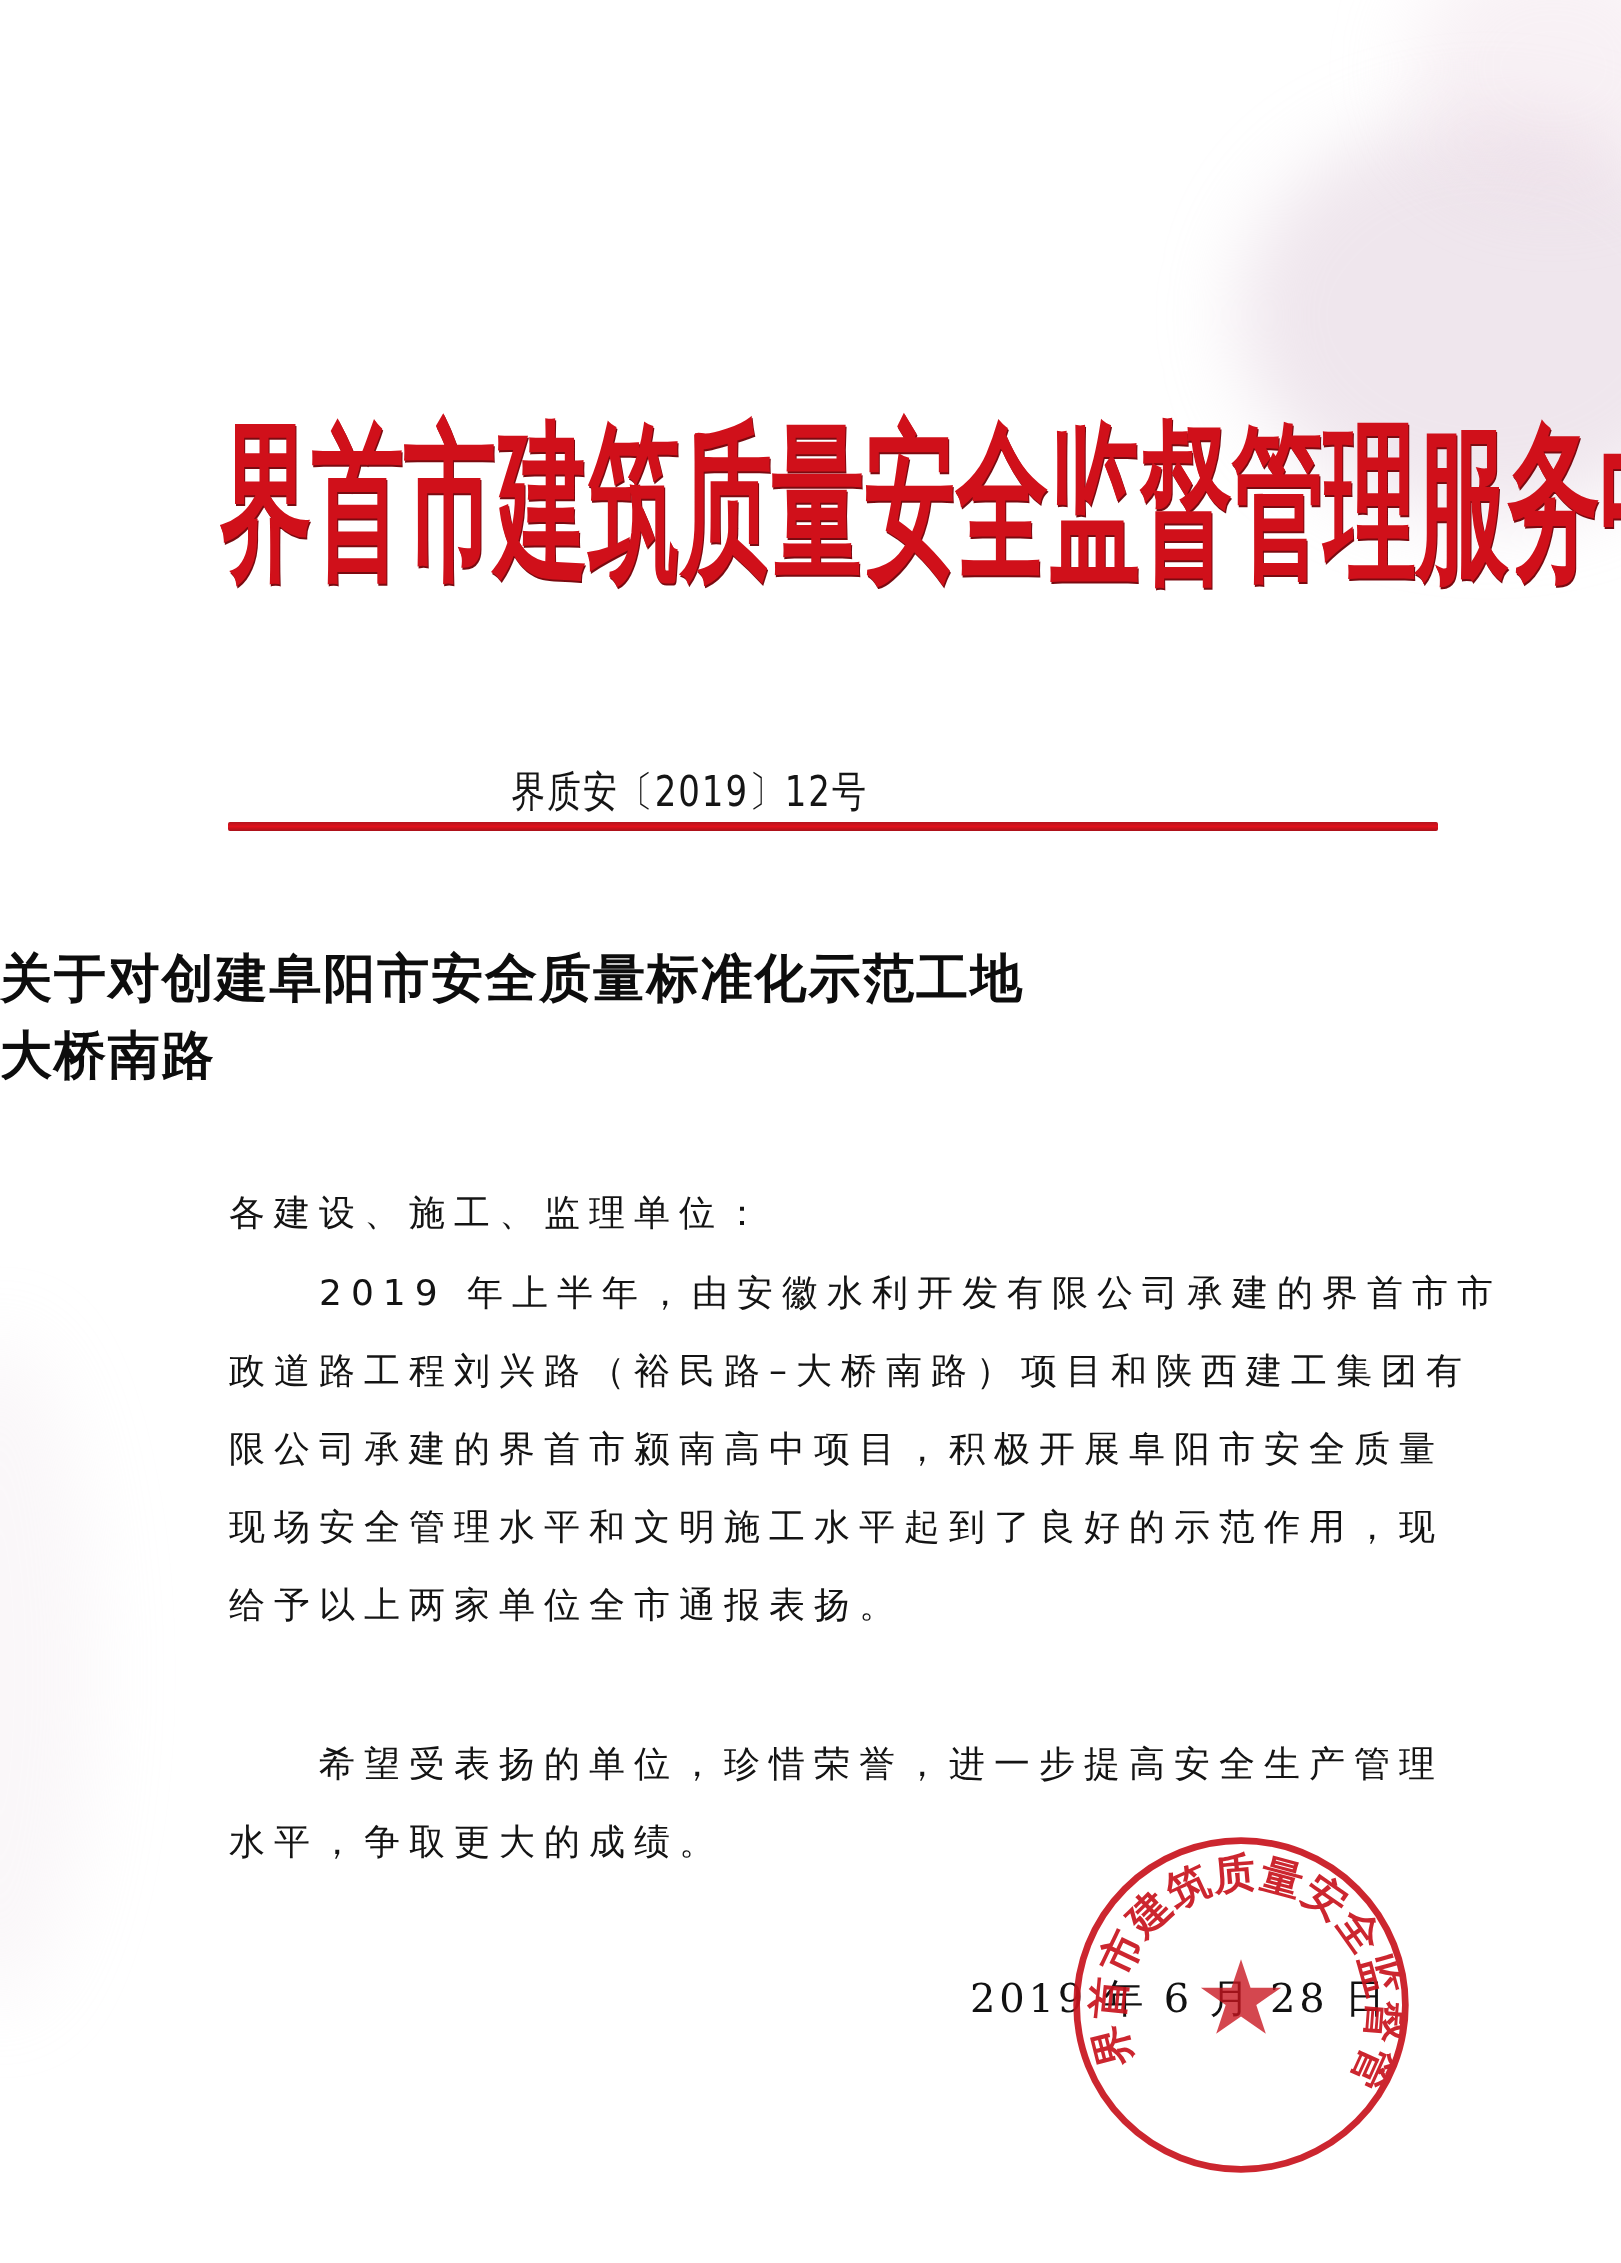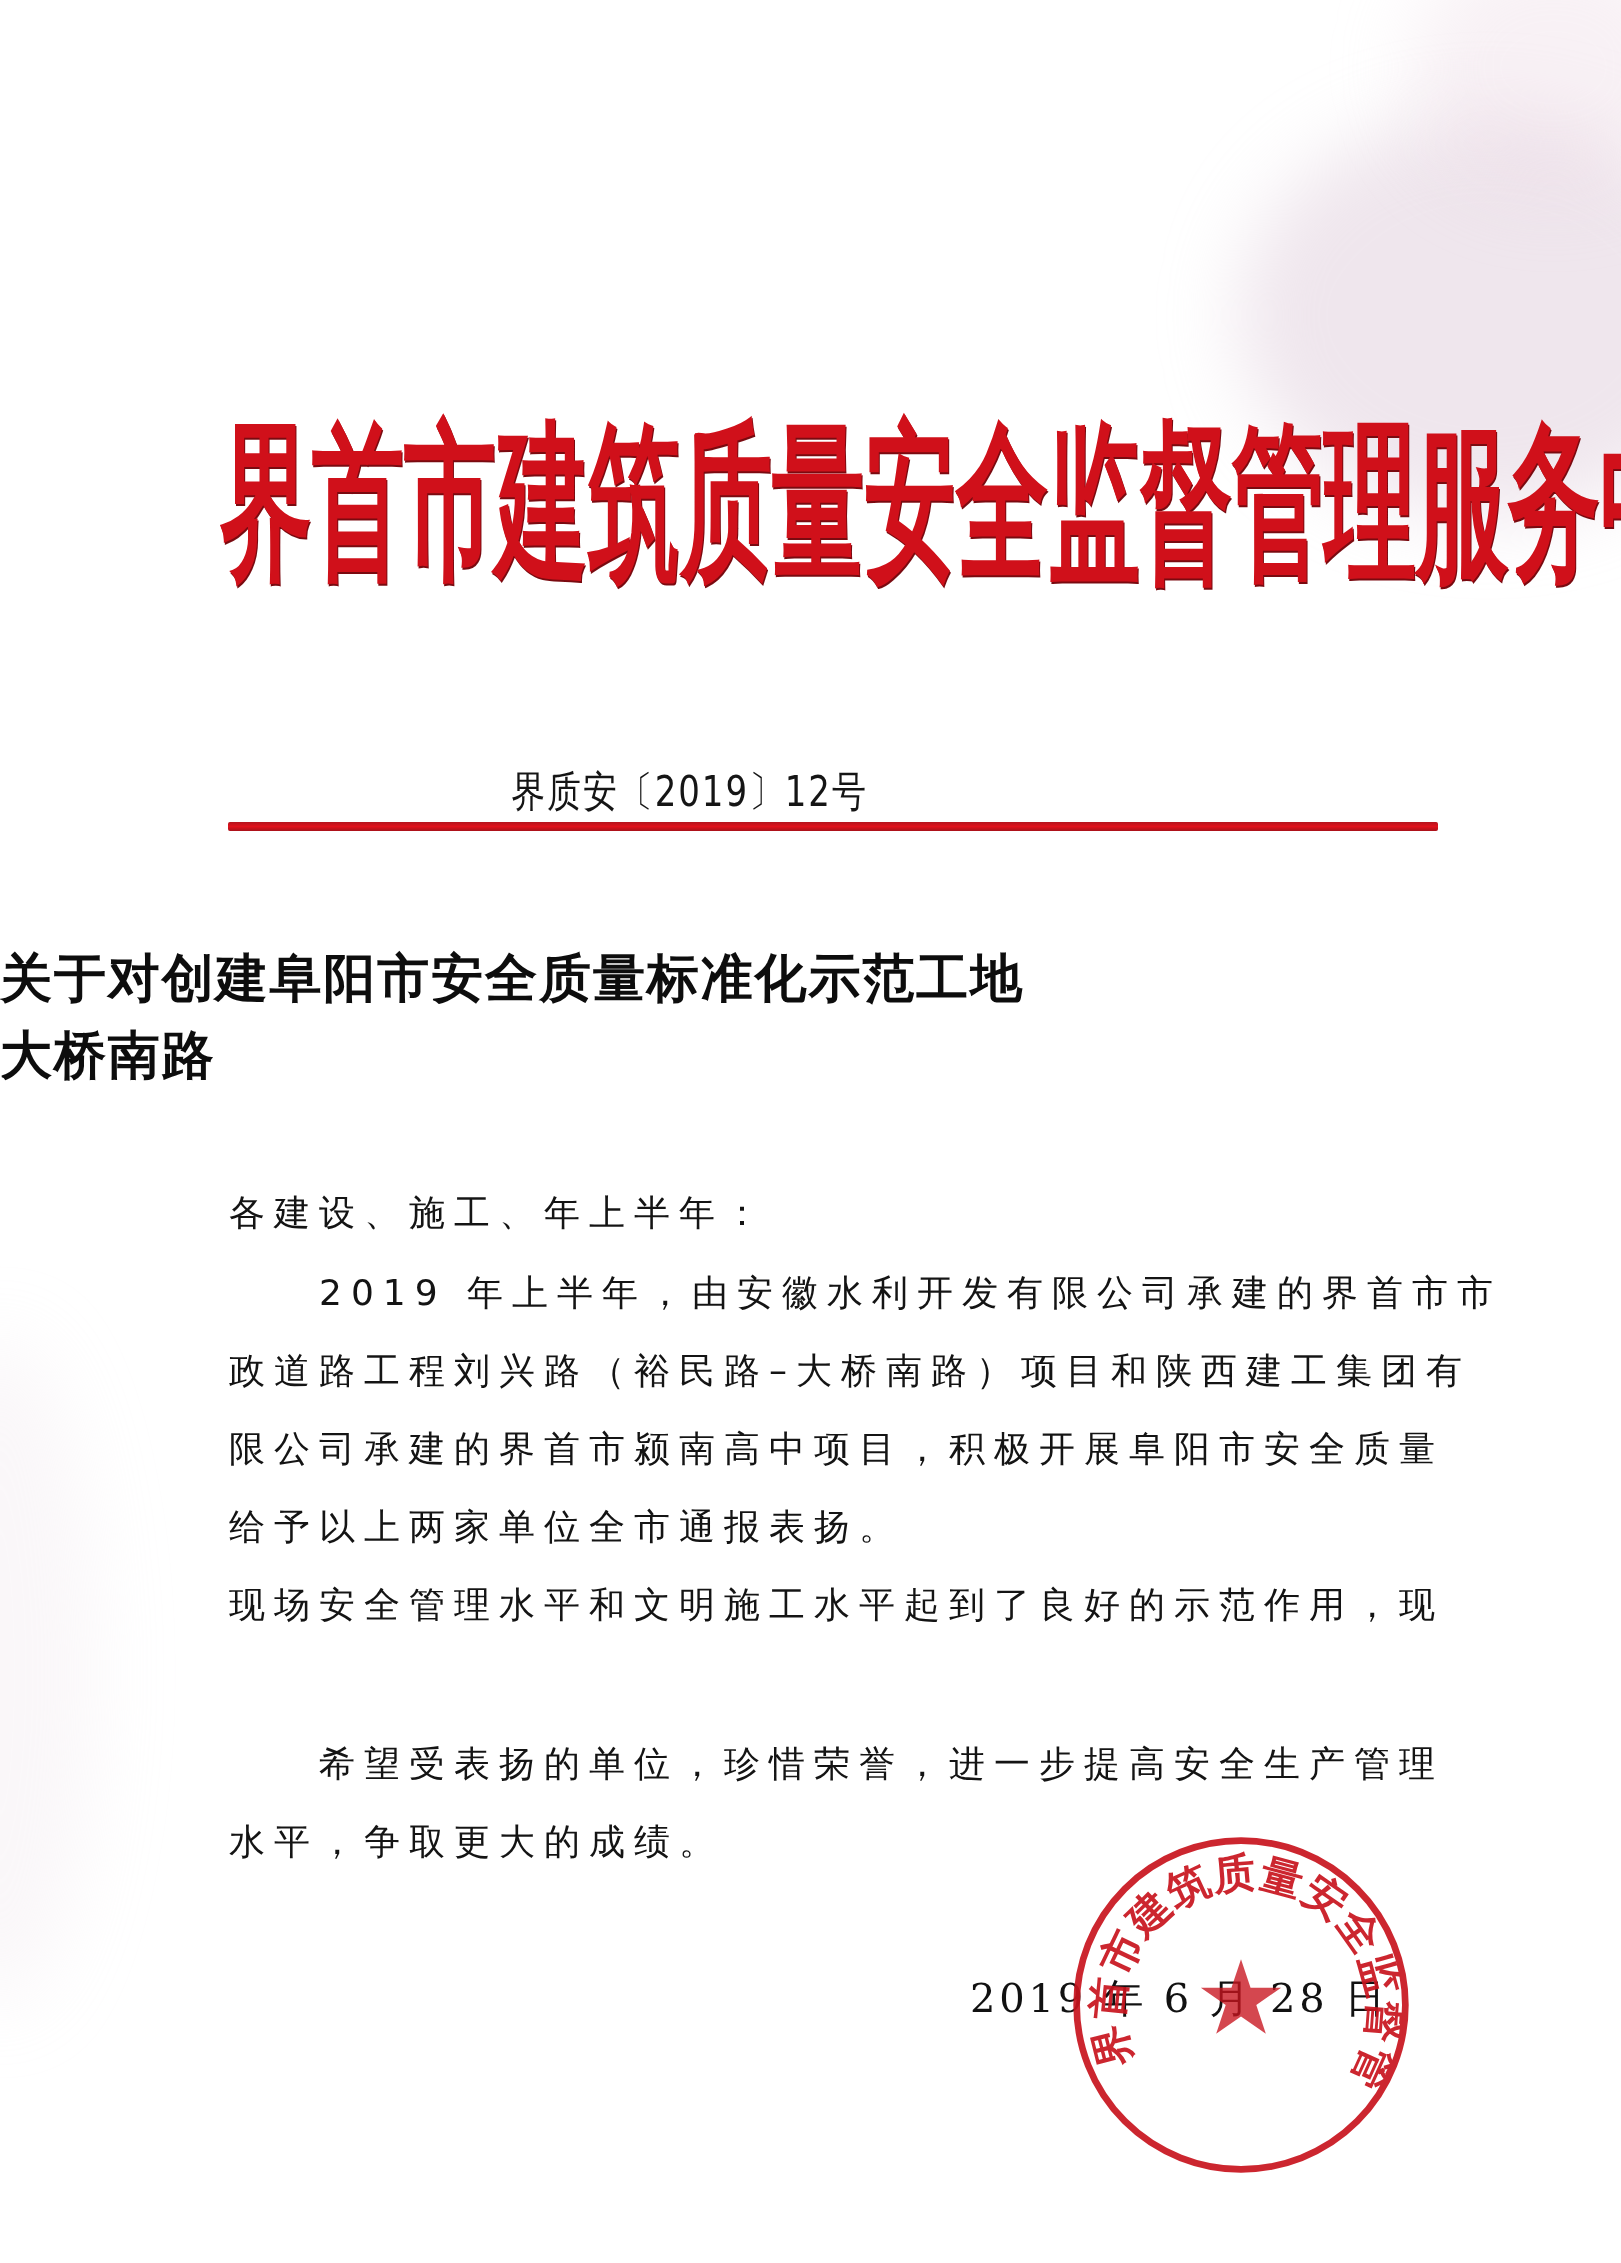--- a/index.html
+++ b/index.html
@@ -105,28 +105,28 @@
 
 <div class="docno">
   <span>界质安〔2019〕12号</span>
 </div>
 
 <div class="rule"></div>
 
 <div class="title l1">关于对创建阜阳市安全质量标准化示范工地</div>
 <div class="title l2">大桥南路</div>
 
-<div class="body-text salutation">各建设、施工、年上半年：</div>
+<div class="body-text salutation">各建设、施工、监理单位：</div>
 
 <div class="body-text para p1">
   <span class="line">　　2019 年上半年，由安徽水利开发有限公司承建的界首市市</span>
   <span class="line">政道路工程刘兴路（裕民路–大桥南路）项目和陕西建工集团有</span>
   <span class="line">限公司承建的界首市颍南高中项目，积极开展阜阳市安全质量</span>
+  <span class="line">现场安全管理水平和文明施工水平起到了良好的示范作用，现</span>
   <span class="line">给予以上两家单位全市通报表扬。</span>
-  <span class="line">现场安全管理水平和文明施工水平起到了良好的示范作用，现</span>
 </div>
 
 <div class="body-text para p2">
   <span class="line">　　希望受表扬的单位，珍惜荣誉，进一步提高安全生产管理</span>
   <span class="line">水平，争取更大的成绩。</span>
 </div>
 
 <div class="date">2019 年 6 月 28 日</div>
 
 <svg class="stamp" viewBox="0 0 360 360" xmlns="http://www.w3.org/2000/svg">

